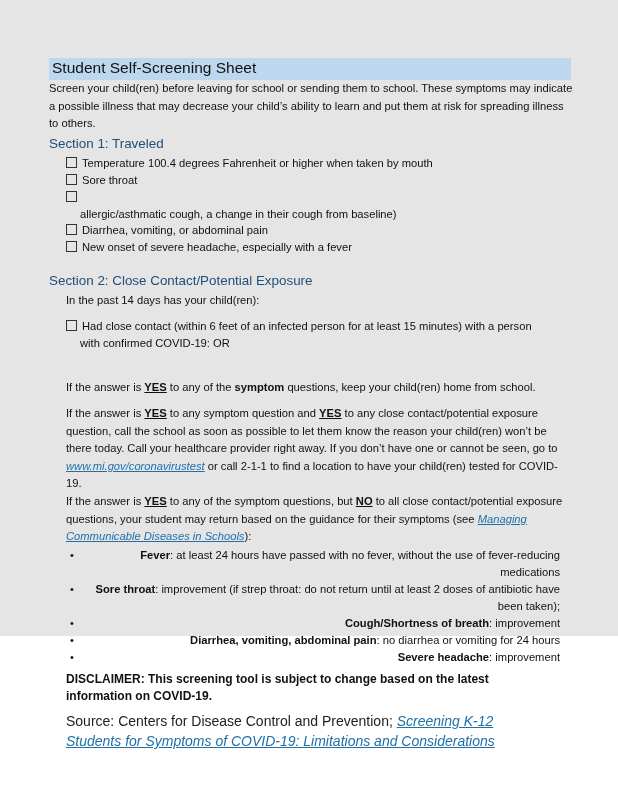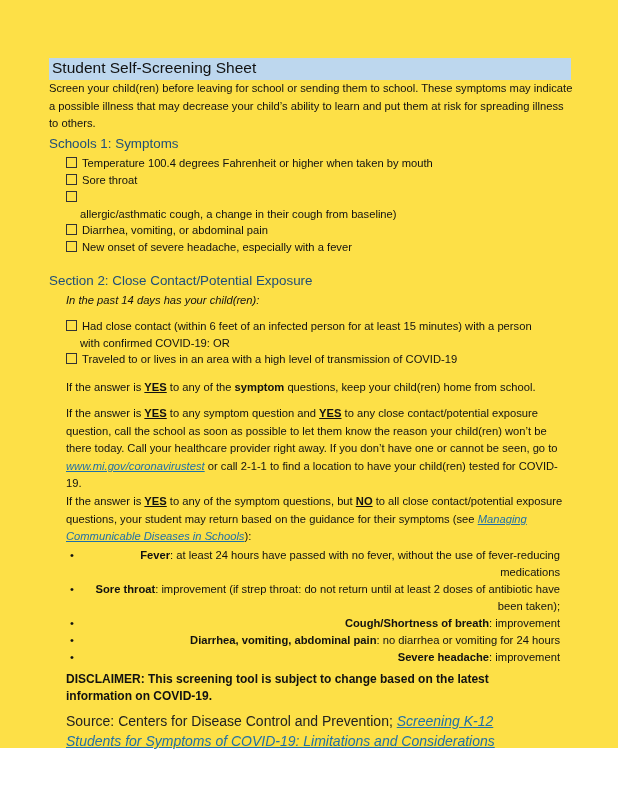--- a/index.html
+++ b/index.html
@@ -1,47 +1,47 @@
 <!DOCTYPE html>
 <html><head>
 <meta charset="utf-8">
 <style>
   html, body { margin:0; padding:0; background:#ffffff; }
   body { width:618px; height:800px; position:relative; font-family:"Liberation Sans", sans-serif; color:#000; }
-  .page { position:absolute; left:0; top:0; width:618px; height:748px; background:#fde047; }
+  .page { position:absolute; left:0; top:0; width:618px; height:636px; background:#e5e5e5; }
   .title-band { position:absolute; left:49px; top:58px; width:522px; height:22px; background:#bdd7ee; }
   .title { position:absolute; left:52px; top:59px; font-size:15.5px; color:#111; white-space:nowrap; }
   .p { position:absolute; font-size:11.2px; line-height:17.5px; color:#111; }
   .intro { left:49px; top:80px; width:524px; }
   .h { position:absolute; font-size:13.4px; color:#1f4e79; white-space:nowrap; }
   .h1 { left:49px; top:136px; }
   .h2 { left:49px; top:273px; }
   .cb { position:absolute; left:66px; font-size:11.2px; line-height:17px; width:480px; color:#111; }
   .cb .box { display:inline-block; width:9px; height:9px; border:1px solid #333; margin-right:5px; vertical-align:-1px; }
   .cb .cont { padding-left:14px; display:block; }
-  .lead { left:66px; top:292px;font-style:italic; }
+  .lead { left:66px; top:292px; }
   .para { left:66px; width:500px; }
   u.b { font-weight:bold; text-decoration:underline; }
   b { font-weight:bold; }
   a.link { color:#1f6fa8; text-decoration:underline;font-style:italic; }
   .bul { position:absolute; left:70px; font-size:11.2px; line-height:17px; width:490px; color:#111; }
   .bul .dot { position:absolute; left:0; top:0; }
   .bul .txt { display:block; padding-left:18px;text-align:right; }
   .disc { position:absolute; left:66px; top:671px; width:460px; font-size:12px; line-height:17px; font-weight:bold; color:#111; }
   .src { position:absolute; left:66px; top:711px; width:460px; font-size:14px; line-height:20px; color:#222; }
 </style>
 </head>
 <body>
 
 <div class="page">
   <div class="title-band"></div>
   <div class="title">Student Self-Screening Sheet</div>
   <div class="p intro">Screen your child(ren) before leaving for school or sending them to school. These symptoms may indicate a possible illness that may decrease your child’s ability to learn and put them at risk for spreading illness to others.</div>
 
-  <div class="h h1">Schools 1: Symptoms</div>
+  <div class="h h1">Section 1: Traveled</div>
 
   <div class="cb" style="top:155px">
     <span class="box"></span><span>Temperature 100.4 degrees Fahrenheit or higher when taken by mouth</span>
   </div>
   <div class="cb" style="top:172px">
     <span class="box"></span><span>Sore throat</span>
   </div>
   <div class="cb" style="top:189px">
     <span class="box"></span>
     <span class="cont">allergic/asthmatic cough, a change in their cough from baseline)</span>
@@ -52,23 +52,20 @@
   <div class="cb" style="top:239px">
     <span class="box"></span><span>New onset of severe headache, especially with a fever</span>
   </div>
 
   <div class="h h2">Section 2: Close Contact/Potential Exposure</div>
   <div class="p lead">In the past 14 days has your child(ren):</div>
 
   <div class="cb" style="top:318px;width:500px">
     <span class="box"></span><span>Had close contact (within 6 feet of an infected person for at least 15 minutes) with a person</span>
     <span class="cont">with confirmed COVID-19: OR</span>
-  </div>
-  <div class="cb" style="top:351px;width:500px">
-    <span class="box"></span><span>Traveled to or lives in an area with a high level of transmission of COVID-19</span>
   </div>
 
   <div class="p para" style="top:379px"><span>If the answer is </span><u class="b">YES</u><span> to any of the </span><b>symptom</b><span> questions, keep your child(ren) home from school.</span></div>
 
   <div class="p para" style="top:405px"><span>If the answer is </span><u class="b">YES</u><span> to any symptom question and </span><u class="b">YES</u><span> to any close contact/potential exposure question, call the school as soon as possible to let them know the reason your child(ren) won’t be there today. Call your healthcare provider right away. If you don’t have one or cannot be seen, go to </span><a class="link">www.mi.gov/coronavirustest</a><span> or call 2-1-1 to find a location to have your child(ren) tested for COVID-19.</span></div>
 
   <div class="p para" style="top:493px"><span>If the answer is </span><u class="b">YES</u><span> to any of the symptom questions, but </span><u class="b">NO</u><span> to all close contact/potential exposure questions, your student may return based on the guidance for their symptoms (see </span><a class="link">Managing Communicable Diseases in Schools</a><span>):</span></div>
 
   <div class="bul" style="top:547px">
     <span class="dot">•</span>

